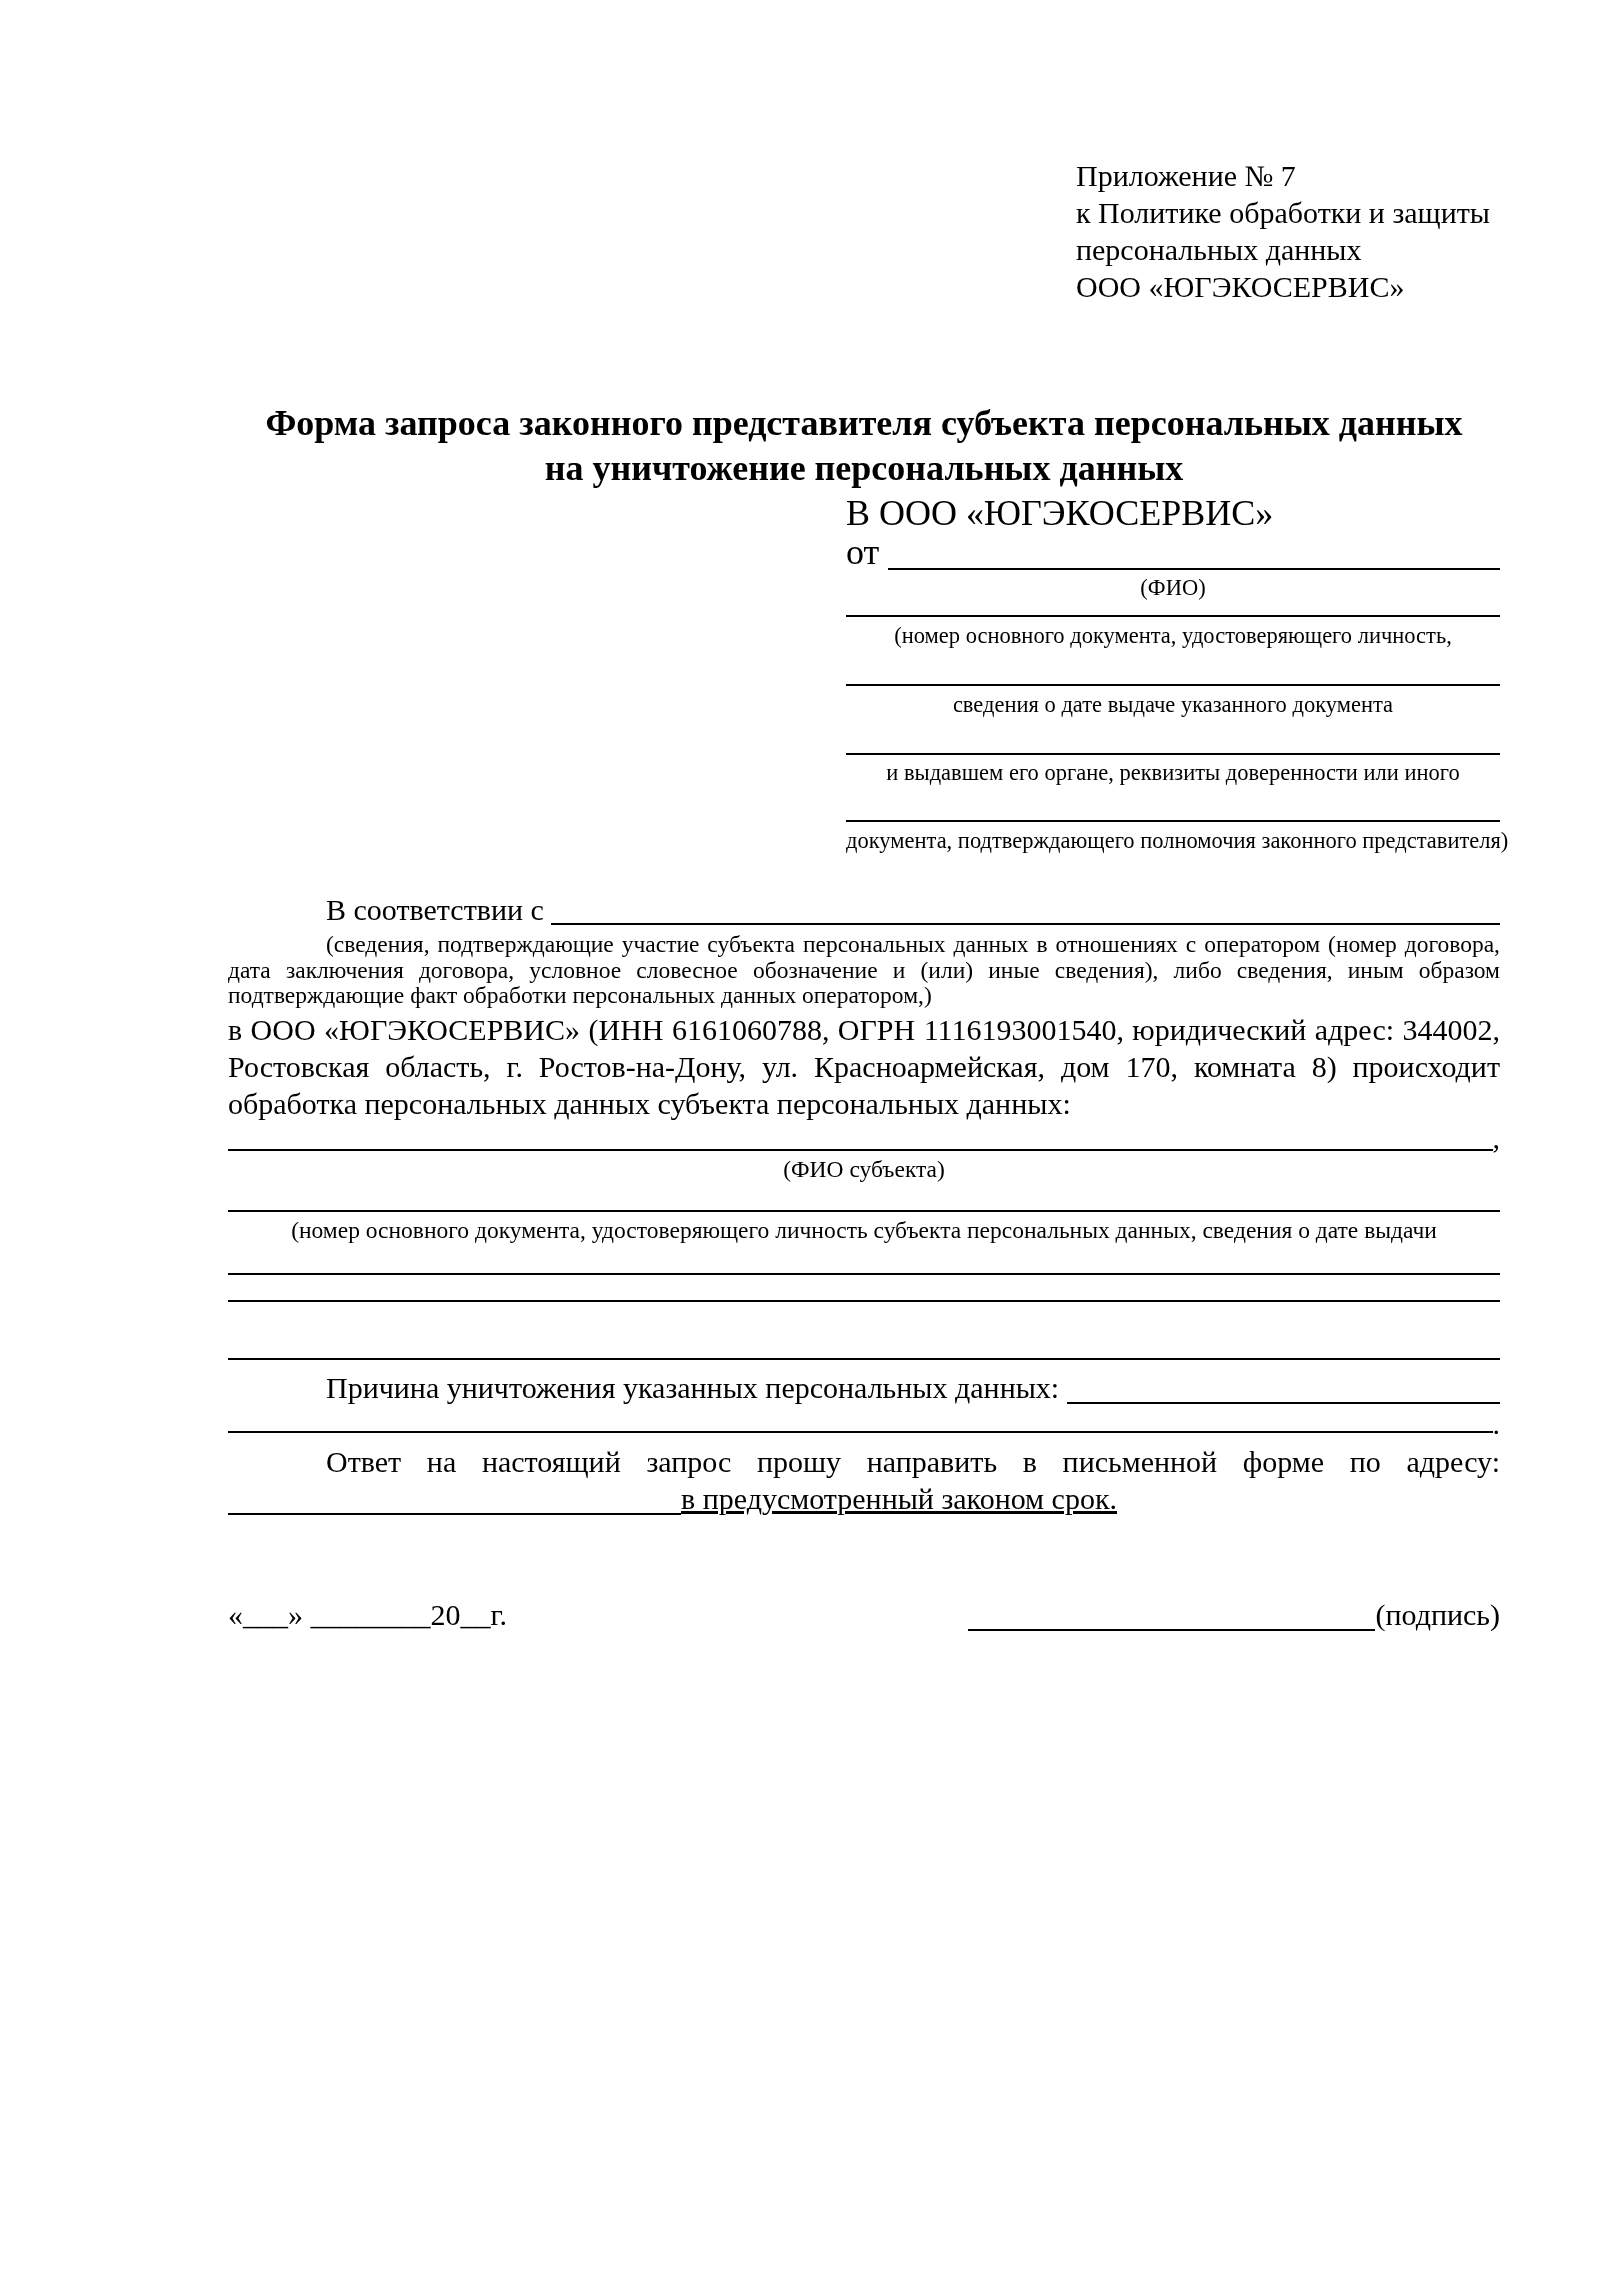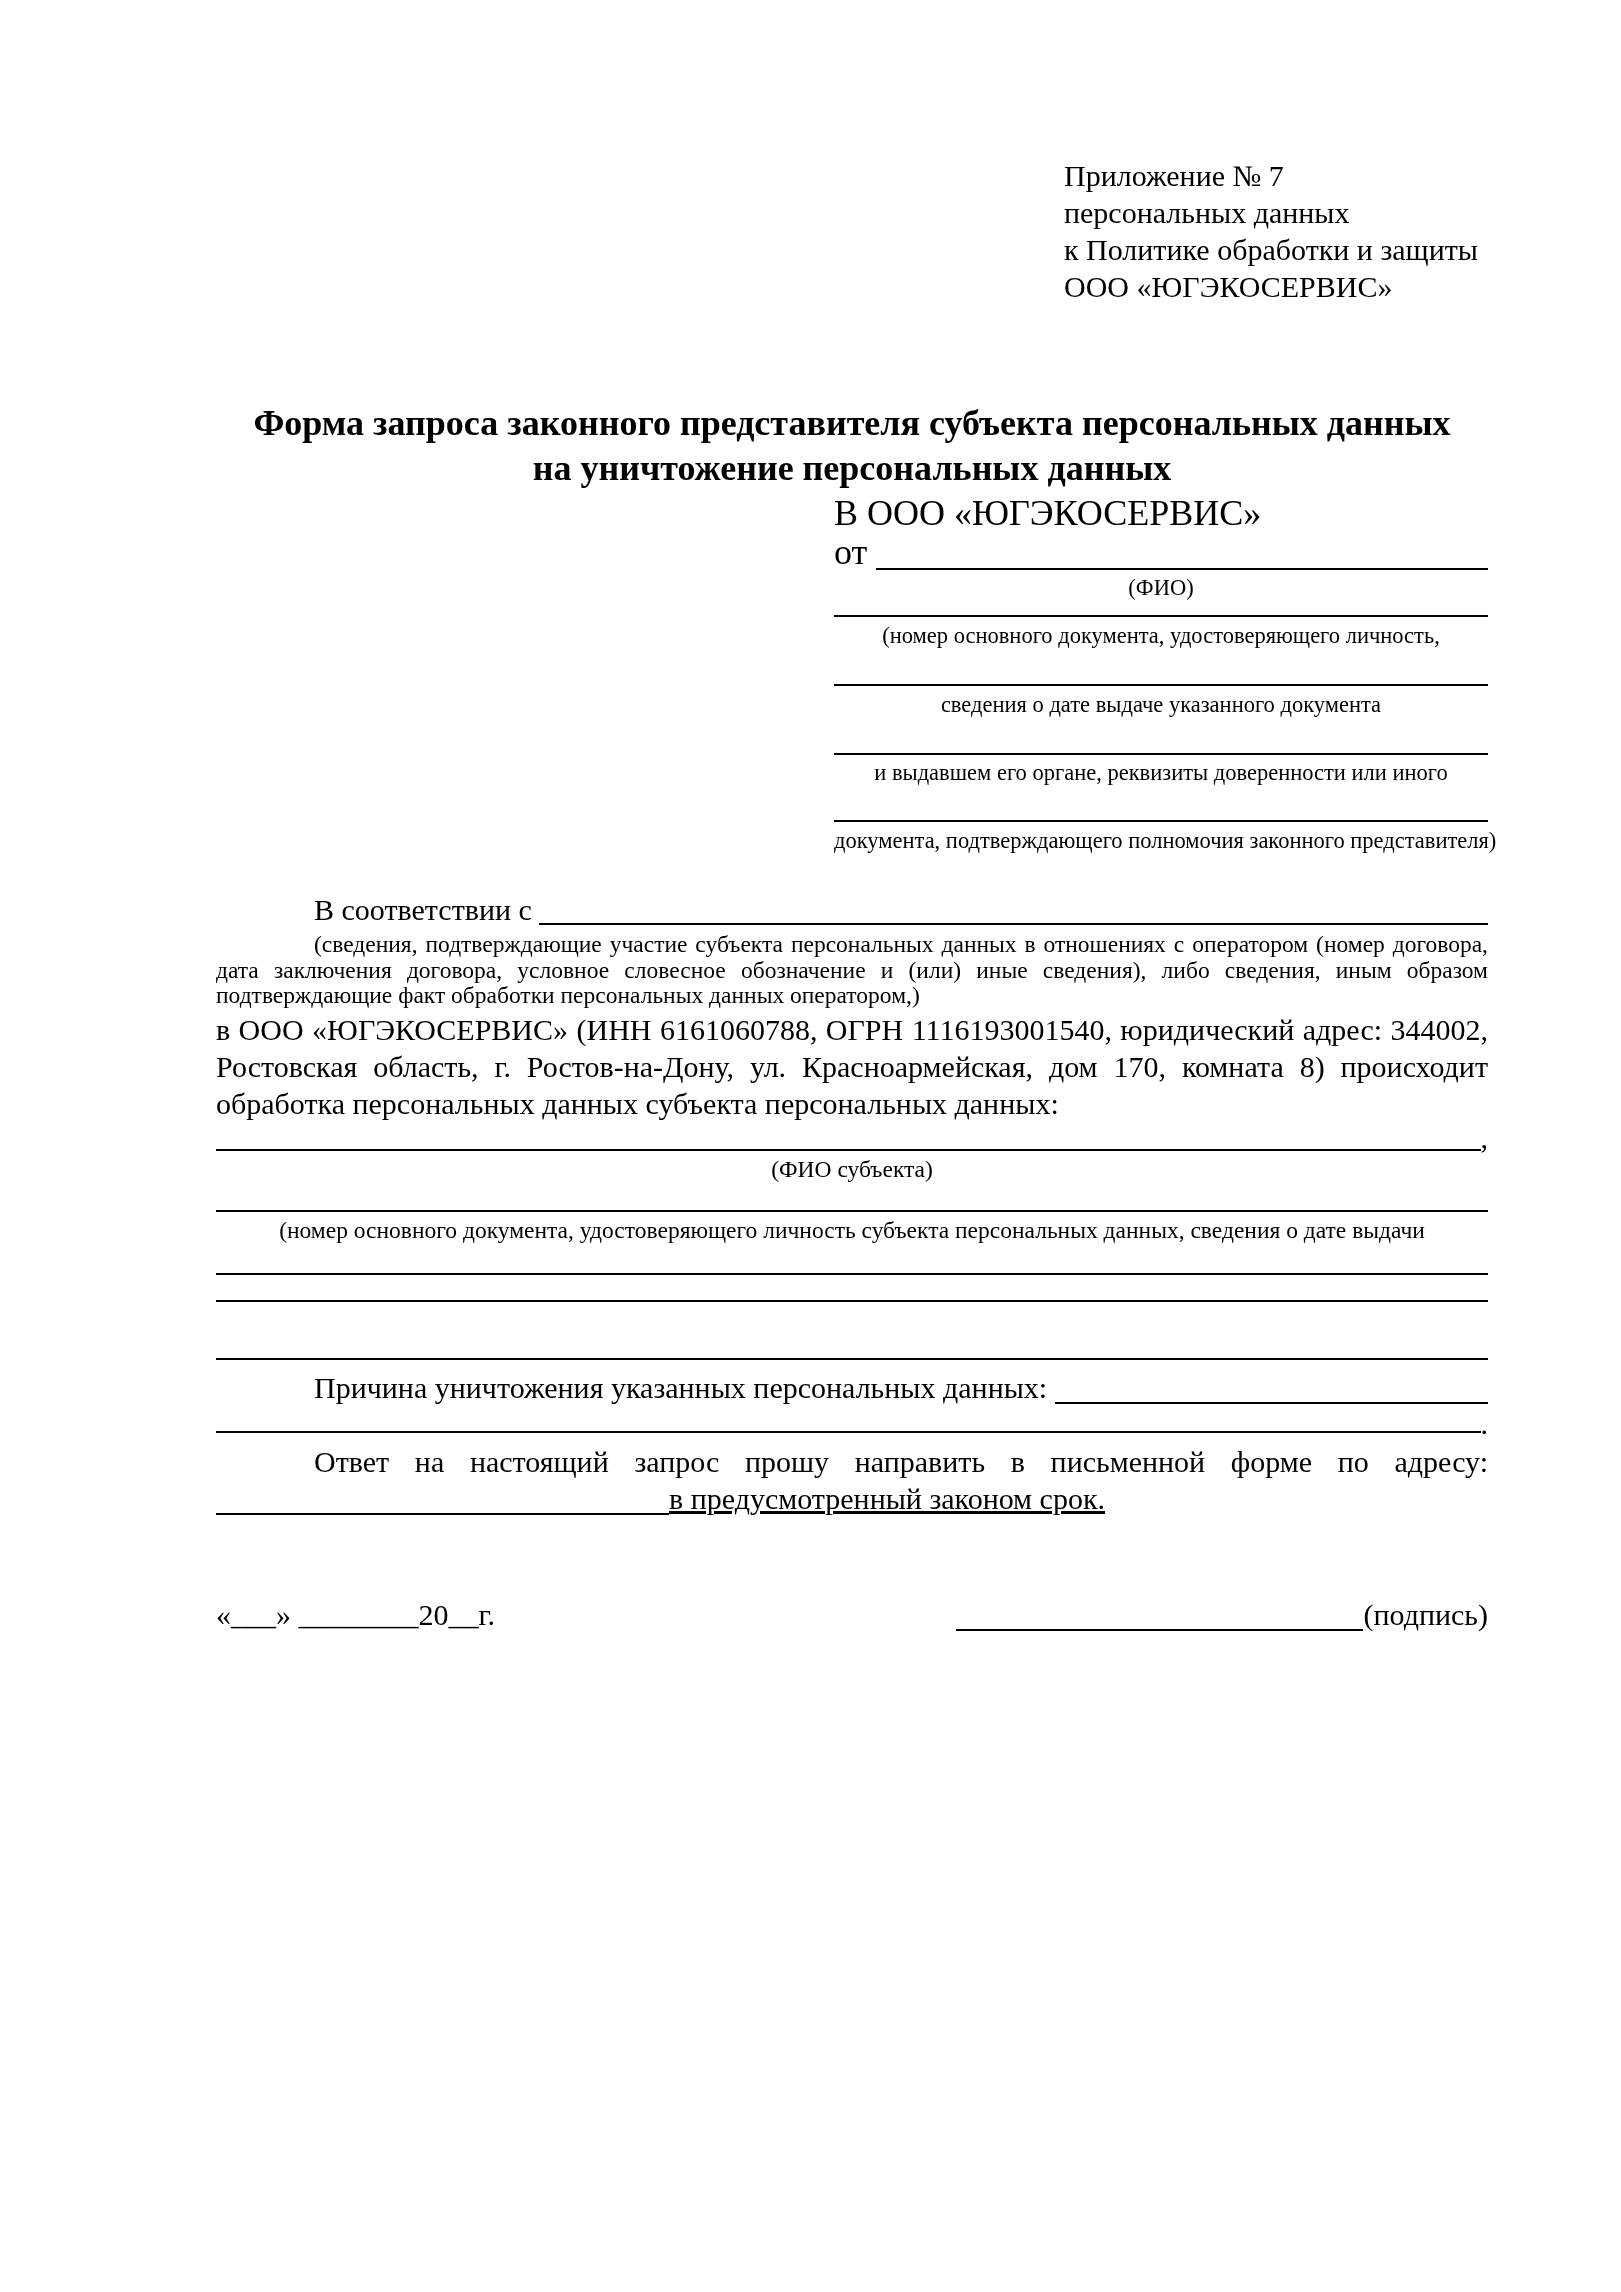--- a/index.html
+++ b/index.html
@@ -7,21 +7,21 @@
     position:relative;
     width:1621px;height:2293px;
     margin:0 auto;
     background:#ffffff;
     color:#000;
     font-family:"Liberation Serif","DejaVu Serif",serif;
     overflow:hidden;
   }
   .content{
     position:absolute;
-    left:216px;top:0;
+    left:228px;top:0;
     width:1272px;
   }
   
   .appendix{
     margin-top:157px;
     margin-left:848px;
     font-size:30px;line-height:37px;
   }
   
   .title{
@@ -73,22 +73,22 @@
   .nowrap{white-space:nowrap;text-decoration:underline;}
 </style>
 </head>
 <body>
 
 <div class="page">
   <div class="content">
 
     <div class="appendix">
       <div>Приложение № 7</div>
+      <div>к Политике обработки и защиты</div>
       <div>персональных данных</div>
-      <div>к Политике обработки и защиты</div>
       <div>ООО «ЮГЭКОСЕРВИС»</div>
     </div>
 
     <div class="title">
       <div>Форма запроса законного представителя субъекта персональных данных</div>
       <div>на уничтожение персональных данных</div>
     </div>
 
     <div class="letterhead">
       <div class="lh-org">В ООО «ЮГЭКОСЕРВИС»</div>

